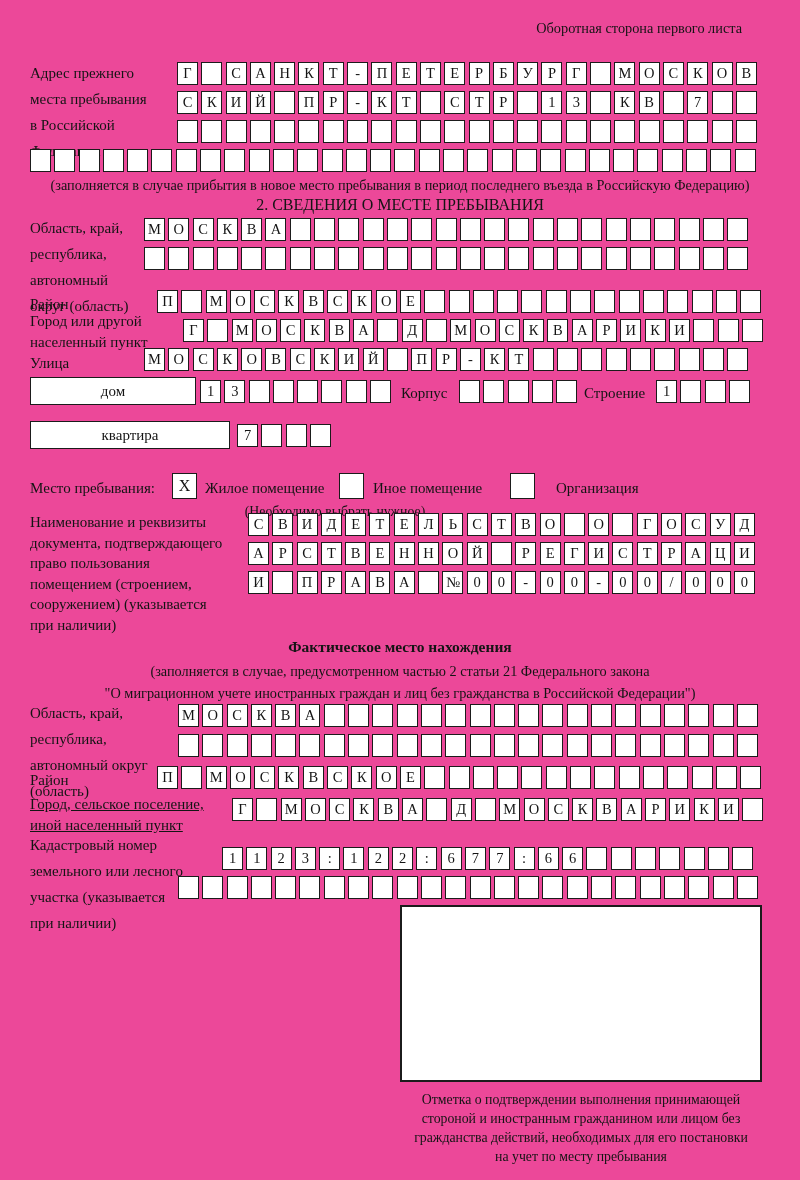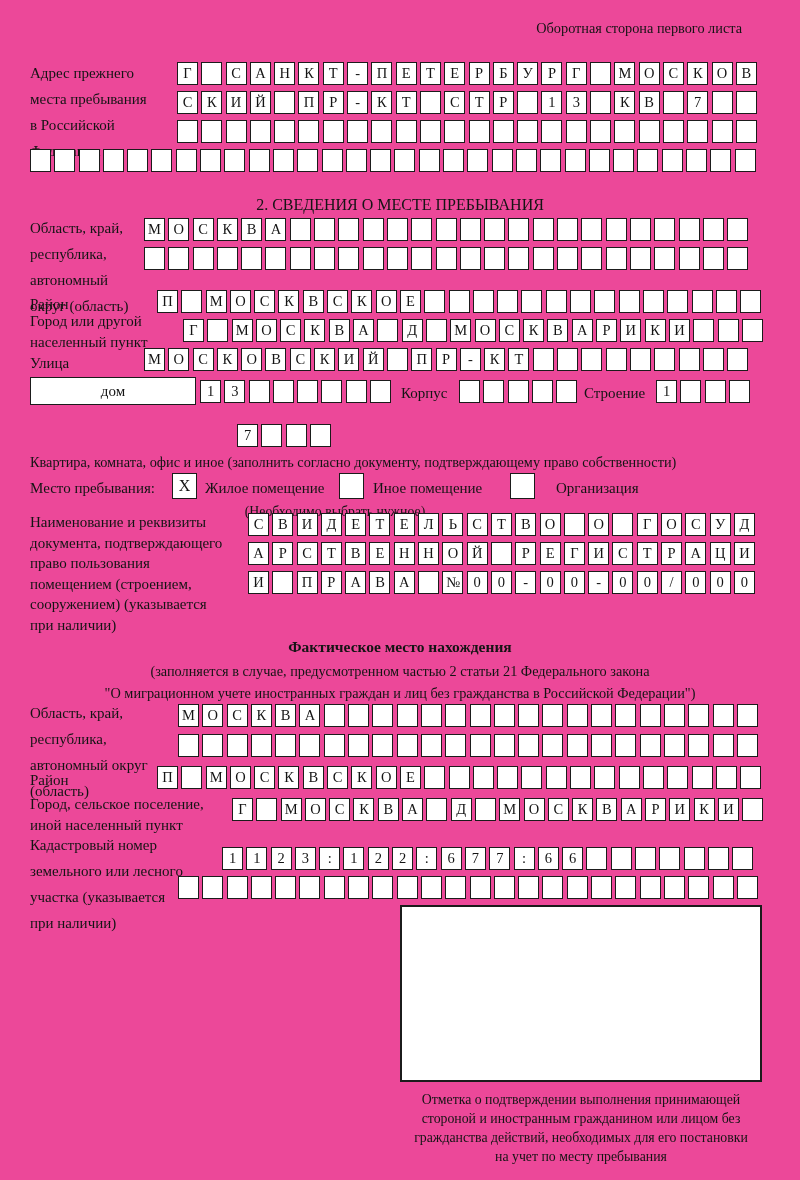--- a/index.html
+++ b/index.html
@@ -148,20 +148,21 @@
       <span class="cbox"></span>
       <span class="cbox"></span>
       <span class="cbox"></span>
       <span class="cbox"></span>
       <span class="cbox"></span>
       <span class="cbox"></span>
       <span class="cbox"></span>
       <span class="cbox"></span>
       <span class="cbox"></span>
     </div>
+  <div class="abs note center" style="left:0; top:177px; width:800px;">(заполняется в случае прибытия в новое место пребывания в период последнего въезда в Российскую Федерацию)</div>
 
   <div class="abs title center" style="left:0; top:196px; width:800px;">2. СВЕДЕНИЯ О МЕСТЕ ПРЕБЫВАНИЯ</div>
 
   <div class="abs lbl" style="left:30px; top:215px; width:130px;">Область, край,
 республика,
 автономный
 округ (область)</div>
   <div class="boxrow" style="left:144px; top:218px;">
       <span class="cbox">М</span>
       <span class="cbox">О</span>
@@ -324,27 +325,27 @@
       <span class="cbox"></span>
     </div>
   <div class="abs lbl1" style="left:584px; top:382px;">Строение</div>
   <div class="boxrow" style="left:656px; top:380px;">
       <span class="cbox">1</span>
       <span class="cbox"></span>
       <span class="cbox"></span>
       <span class="cbox"></span>
     </div>
 
+  <div class="widebox" style="left:30px; top:421px; width:200px;">квартира</div>
   <div class="boxrow" style="left:237px; top:424px;">
       <span class="cbox">7</span>
       <span class="cbox"></span>
       <span class="cbox"></span>
       <span class="cbox"></span>
     </div>
-  <div class="abs note" style="left:30px; top:454px;">Квартира, комната, офис и иное (заполнить согласно документу, подтверждающему право собственности)</div>
 
   <div class="abs lbl1" style="left:30px; top:477px;">Место пребывания:</div>
   <div class="checkbox" style="left:172px; top:473px;">X</div>
   <div class="abs lbl1" style="left:205px; top:477px;">Жилое помещение</div>
   <div class="checkbox" style="left:339px; top:473px;"></div>
   <div class="abs lbl1" style="left:373px; top:477px;">Иное помещение</div>
   <div class="checkbox" style="left:510px; top:473px;"></div>
   <div class="abs lbl1" style="left:556px; top:477px;">Организация</div>
   <div class="abs small-note center" style="left:160px; top:504px; width:350px;">(Необходимо выбрать нужное)</div>
 
@@ -507,21 +508,21 @@
       <span class="cbox"></span>
       <span class="cbox"></span>
       <span class="cbox"></span>
       <span class="cbox"></span>
       <span class="cbox"></span>
       <span class="cbox"></span>
       <span class="cbox"></span>
       <span class="cbox"></span>
     </div>
 
-  <div class="abs lbl-2l" style="left:30px; top:794px; width:200px;">Город, сельское поселение,
+  <div class="abs lbl-2l" style="left:30px; top:794px; width:200px;text-decoration:underline;">Город, сельское поселение,
 иной населенный пункт</div>
   <div class="boxrow" style="left:232px; top:798px;">
       <span class="cbox">Г</span>
       <span class="cbox"></span>
       <span class="cbox">М</span>
       <span class="cbox">О</span>
       <span class="cbox">С</span>
       <span class="cbox">К</span>
       <span class="cbox">В</span>
       <span class="cbox">А</span>

